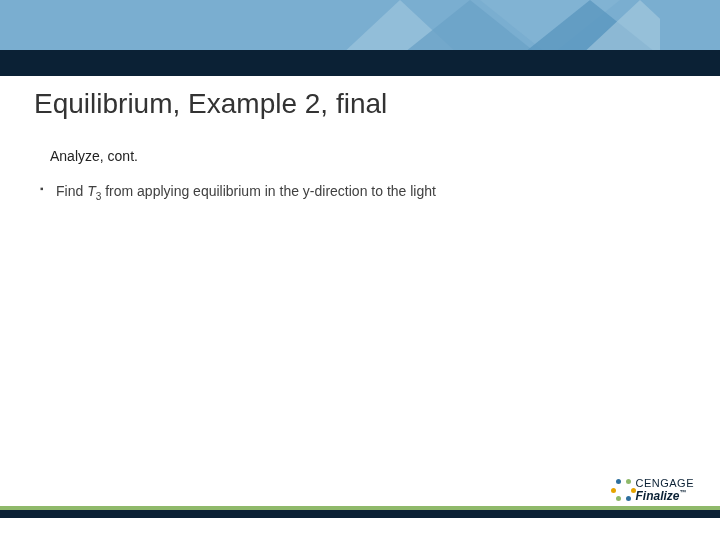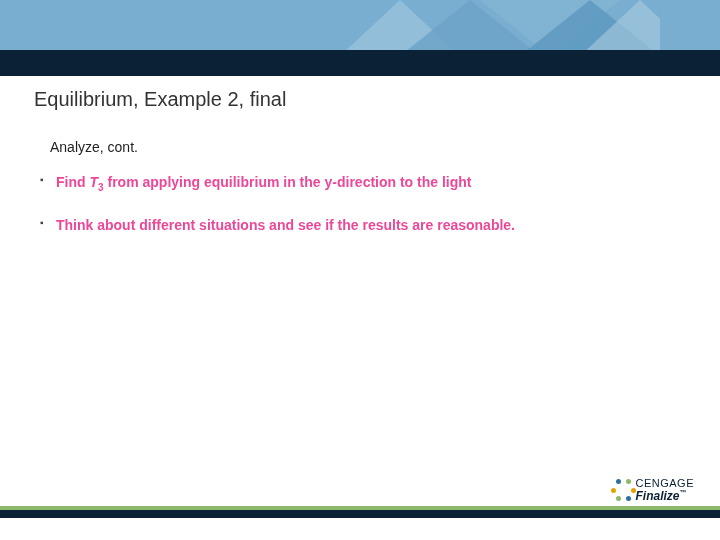--- a/index.html
+++ b/index.html
@@ -6,24 +6,24 @@
   html, body { width: 720px; height: 540px; font-family: Arial, Helvetica, sans-serif; background: #fff; overflow: hidden; }
   .slide { position: relative; width: 720px; height: 540px; }
 
   
   .top-band { position: absolute; top: 0; left: 0; width: 100%; height: 56px; background: #7aaed0; }
   .top-triangles { position: absolute; top: 0; right: 60px; width: 320px; height: 56px; pointer-events: none; }
   .top-darkbar { position: absolute; top: 50px; left: 0; width: 100%; height: 26px; background: #0b2135; }
 
   
   .content { position: absolute; top: 88px; left: 34px; right: 34px; }
-  .title { font-size: 20px; color: #333; font-weight: 400; margin-bottom: 28px; }
+  .title { font-size: 28px; color: #333; font-weight: 400; margin-bottom: 28px; }
   .sub { font-size: 14px; color: #222; margin: 14px 0 10px 16px; }
   ul.bullets { list-style: none; margin: 0 0 6px 0; }
-  ul.bullets li { position: relative; padding: 8px 0 8px 22px; font-size: 14px; font-weight: 700; color: #ec4899; line-height: 1.35; }
+  ul.bullets li { position: relative; padding: 8px 0 8px 22px; font-size: 14px; font-weight: 400; color: #404040; line-height: 1.35; }
   ul.bullets li::before { content: "\25AA"; position: absolute; left: 6px; top: 8px; font-size: 10px; color: #444; }
   .it { font-style: italic; }
   sub { font-size: 0.72em; vertical-align: sub; }
 
   
   .footer-line { position: absolute; bottom: 22px; left: 0; width: 100%; height: 8px; background: #0b2135; }
   .footer-line::after { content: ""; position: absolute; left: 0; top: -4px; width: 100%; height: 4px; background: #8fb96a; }
   .section-label { position: absolute; bottom: 20px; width: 100%; text-align: left; font-size: 12px; color: #333; }
   .logo { position: absolute; right: 26px; bottom: 38px; display: flex; align-items: center; }
   .logo-mark { width: 22px; height: 22px; position: relative; }
@@ -57,25 +57,20 @@
   <div class="content">
     <h1 class="title">Equilibrium, Example 2, final</h1>
 
     <div class="sub">Analyze, cont.</div>
     <ul class="bullets">
       <li>
         <span>Find </span><span class="it">T</span><sub>3</sub><span> from applying equilibrium in the y-direction to the light</span>
       </li>
     </ul>
 
-    <ul class="bullets">
-      <li>
-        <span>Think about different situations and see if the results are reasonable.</span>
-      </li>
-    </ul>
   </div>
 
   <div class="section-label">Section 5. 7</div>
 
   <div class="logo">
     <div class="logo-mark">
       <span class="d1"></span>
         <span class="d2"></span>
         <span class="d3"></span>
         <span class="d4"></span>

